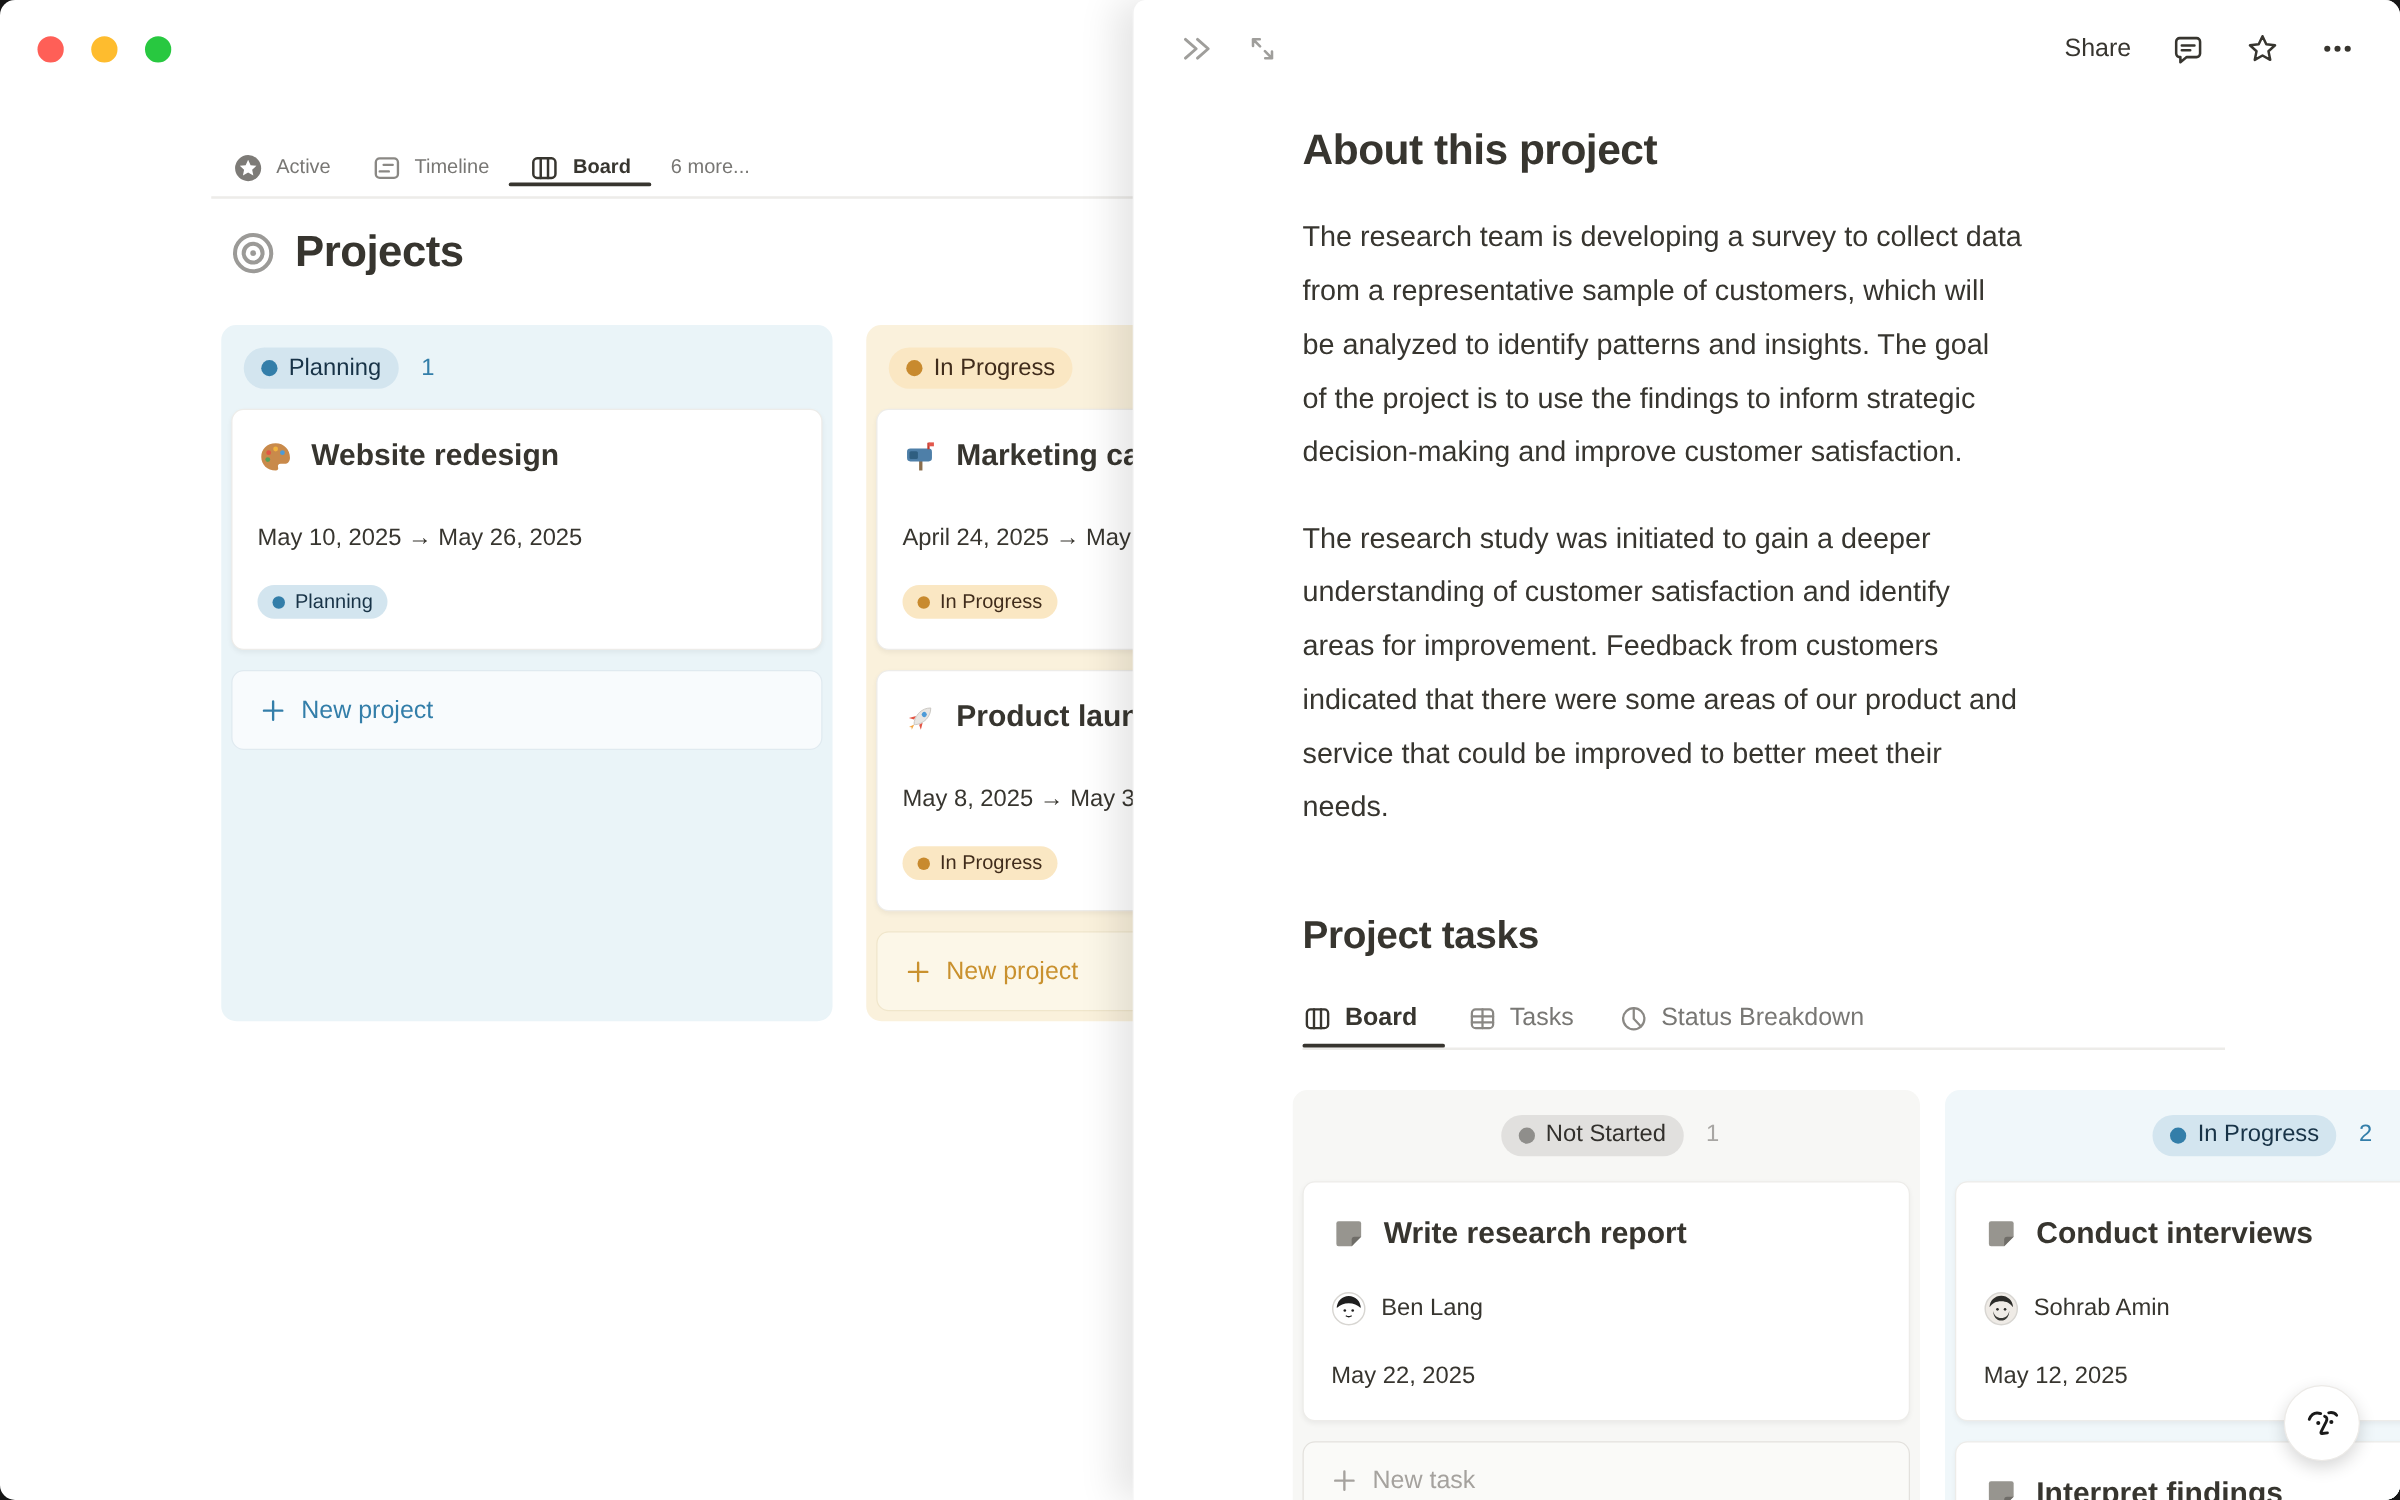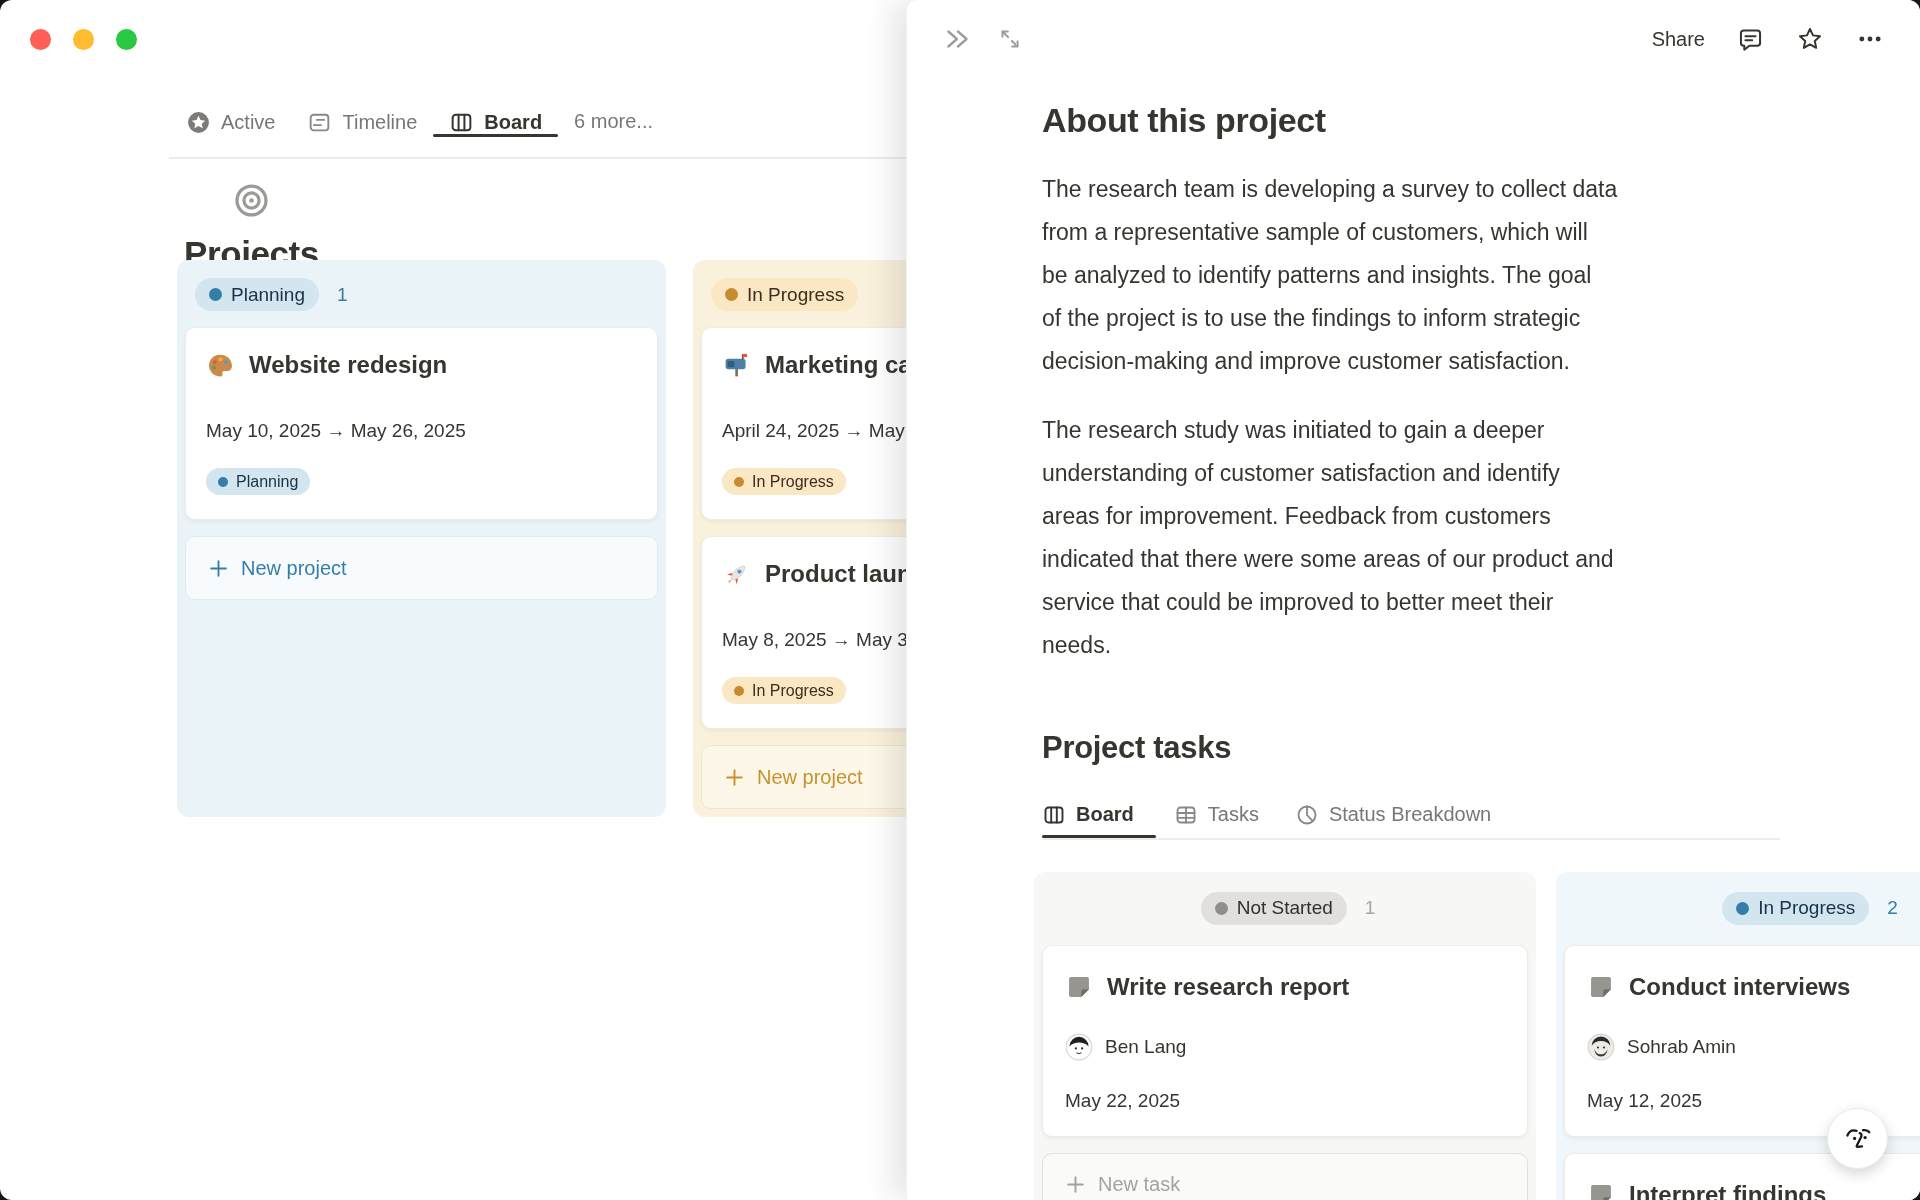--- a/index.html
+++ b/index.html
@@ -5,29 +5,29 @@
   * { margin:0; padding:0; box-sizing:border-box; }
   html,body { width:1920px; height:1200px; }
   body { background:#161616; font-family:"Liberation Sans","DejaVu Sans",sans-serif; color:#37352F; overflow:hidden; }
   .window { position:absolute; inset:0; background:#fff; border-radius:12px; overflow:hidden; }
 
   
   .traffic { position:absolute; top:29px; left:30px; display:flex; gap:22px; z-index:5; }
   .traffic span { width:21px; height:21px; border-radius:50%; display:block; }
 
   
-  .view-tabs { position:absolute; left:186px; top:110px; height:48px; display:flex; align-items:flex-start; font-size:20px; color:#787774; z-index:1; }
+  .view-tabs { position:absolute; left:186px; top:110px; height:48px; display:flex; align-items:center; font-size:16px; color:#787774; z-index:1; }
   .vtab { display:flex; align-items:center; gap:10px; padding:0 16px; position:relative; cursor:pointer; }
   .vtab:first-child { padding-left:0; }
   .vtab.active { color:#37352F; font-weight:700; }
   .vtab.active::after { content:""; position:absolute; left:0; right:0; bottom:-2px; height:3px; background:#37352F; border-radius:2px; }
   .tabs-divider { position:absolute; left:169px; right:0; top:157px; height:1.5px; background:#EDECE9; }
 
   
-  .page-title { position:absolute; left:184px; top:182px; display:flex; align-items:center; gap:15px;flex-direction:column; }
+  .page-title { position:absolute; left:184px; top:182px; display:flex; align-items:center; gap:15px; }
   .page-title h1 { font-size:35px; font-weight:700; letter-spacing:-0.4px; }
 
   
   .board { display:flex; gap:27px; }
   .board-left { position:absolute; left:177px; top:260px; }
   .col { border-radius:12px; padding:8px; flex:0 0 auto; }
   .col-head { display:flex; align-items:center; gap:18px; margin:10px 4px 16px 10px; }
   .pill { display:inline-flex; align-items:center; gap:9px; height:33px; padding:0 14px; border-radius:17px; font-size:19px; font-weight:500; white-space:nowrap; }
   .dot { width:13px; height:13px; border-radius:50%; flex:0 0 auto; }
   .count { font-size:19px; }

